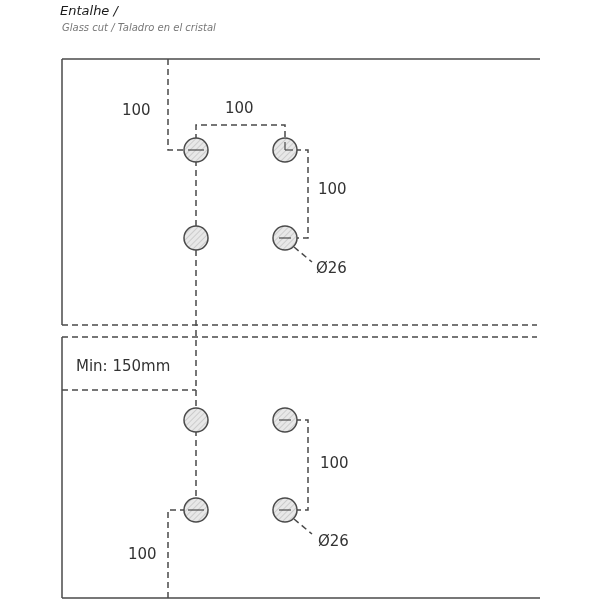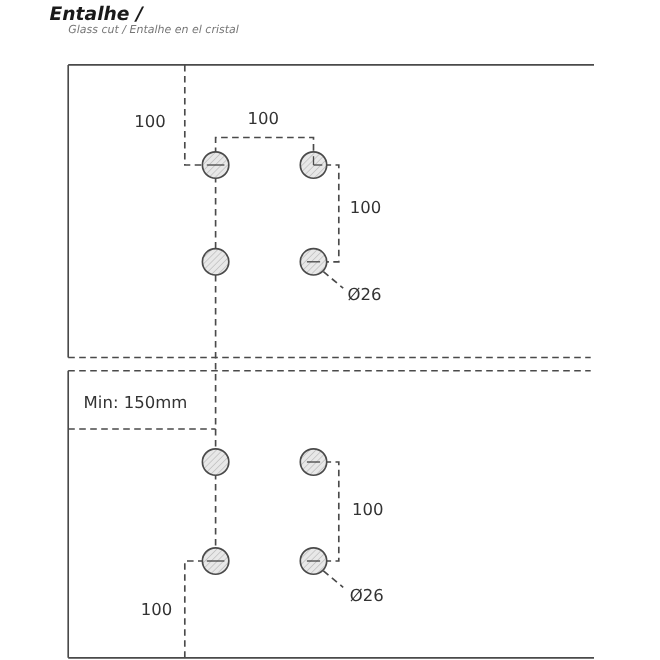--- a/index.html
+++ b/index.html
@@ -1,26 +1,26 @@
 <!DOCTYPE html>
 <html><head>
   <meta charset="utf-8">
   <style>
     html, body { margin: 0; padding: 0; background: #ffffff; }
     body { width: 600px; height: 600px; position: relative; overflow: hidden; font-family: "DejaVu Sans", sans-serif; }
-    .title { position: absolute; left: 45px; top: 3px; font-size: 17px; font-weight: bold; font-style: italic; color: #1a1a1a; }
+    .title { position: absolute; left: 60px; top: 3px; font-size: 13px; font-weight: normal; font-style: italic; color: #1a1a1a; }
     .subtitle { position: absolute; left: 62px; top: 22px; font-size: 10px; font-style: italic; color: #777777; }
     svg { position: absolute; left: 0; top: 0; }
     .dim { font-family: "DejaVu Sans", sans-serif; font-size: 15px; fill: #333333; }
   </style>
 </head>
 <body>
 
 <div class="title">Entalhe /</div>
-<div class="subtitle">Glass cut / Entalhe en el cristal</div>
+<div class="subtitle">Glass cut / Taladro en el cristal</div>
 
 <svg width="600" height="600" viewBox="0 0 600 600">
   <defs>
     <pattern id="hatch" patternUnits="userSpaceOnUse" width="4" height="4" patternTransform="rotate(45)">
       <rect width="4" height="4" fill="#e8e8e8"></rect>
       <line x1="0" y1="0" x2="0" y2="4" stroke="#b0b0b0" stroke-width="1"></line>
     </pattern>
   </defs>
 
   <g stroke="#4a4a4a" stroke-width="1.5" fill="none">

